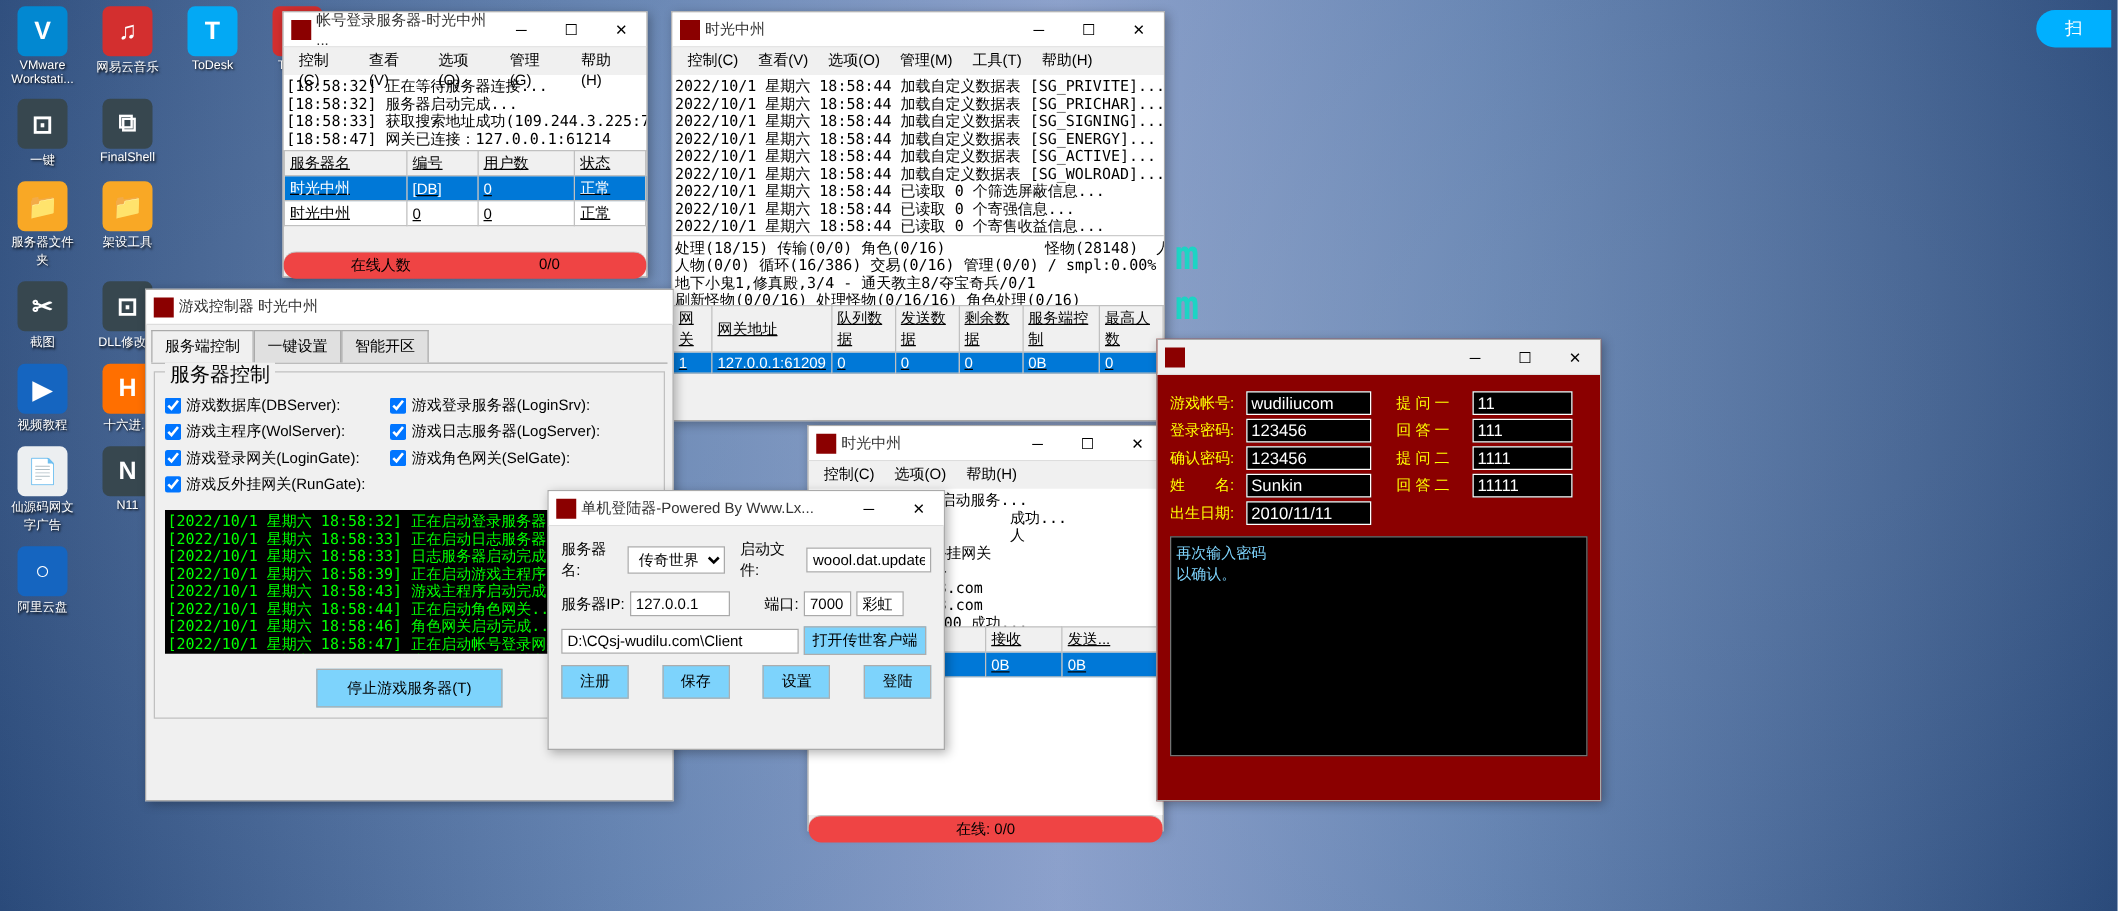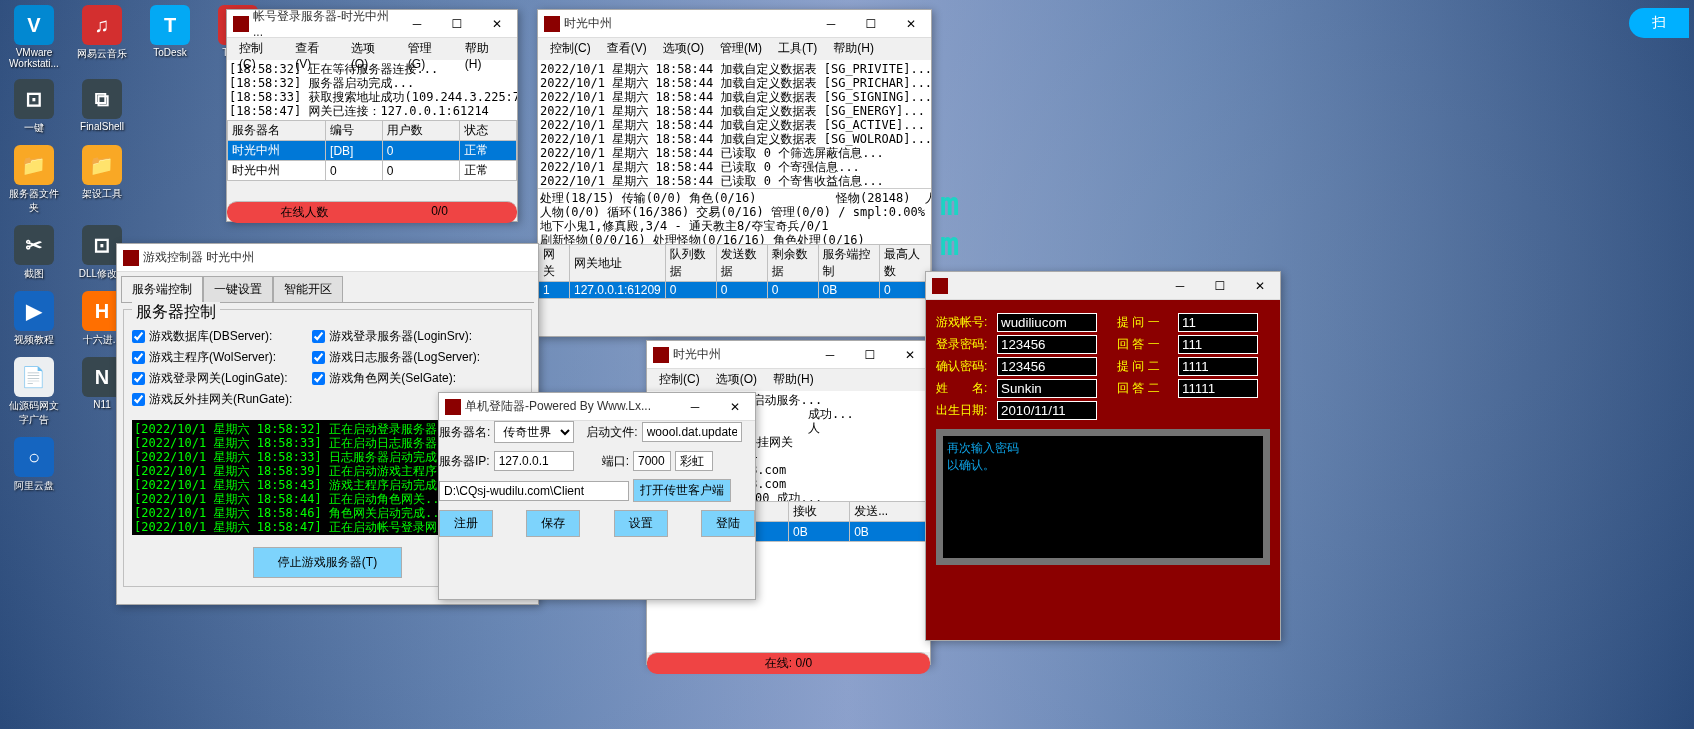--- a/index.html
+++ b/index.html
@@ -19,21 +19,21 @@
 .titlebar .icon { width: 16px; height: 16px; background: #8B0000; margin-right: 4px; }
 .titlebar .title { flex: 1; font-size: 12px; color: #333; }
 .titlebar .win-btns { display: flex; }
 .titlebar .win-btn { width: 40px; height: 28px; display: flex; align-items: center; justify-content: center; font-size: 12px; cursor: pointer; }
 .menubar { height: 22px; background: #f0f0f0; display: flex; padding: 0 4px; }
 .menubar .menu-item { padding: 2px 8px; cursor: pointer; }
 
 .log-area { background: #fff; font-family: SimSun, monospace; font-size: 12px; line-height: 14px; padding: 2px; overflow: hidden; white-space: pre; }
 .black-log { background: #000; color: #0f0; font-family: SimSun, monospace; font-size: 12px; line-height: 14px; padding: 2px; overflow: hidden; }
 
-.table { width: 100%; border-collapse: collapse; font-size: 12px; }
+.table { width: 100%; border-collapse: collapse; font-size: 12px; text-decoration: underline; }
 .table th, .table td { border: 1px solid #c0c0c0; padding: 1px 4px; text-align: left; background: #fff; }
 .table th { background: #f0f0f0; font-weight: normal; }
 .table .sel td { background: #0078d7; color: #fff; }
 
 .groupbox { border: 1px solid #c0c0c0; margin: 6px; padding: 14px 8px 8px; position: relative; }
 .groupbox .gb-title { position: absolute; top: -8px; left: 8px; background: #f0f0f0; padding: 0 4px; font-size: 16px; }
 .tab-row { display: flex; border-bottom: 1px solid #aaa; margin: 4px 4px 0; }
 .tab { padding: 4px 10px; border: 1px solid #aaa; border-bottom: none; background: #e0e0e0; cursor: pointer; font-size: 12px; }
 .tab.active { background: #f0f0f0; }
 .checkbox-row { display: flex; align-items: center; gap: 4px; margin: 4px 0; }
@@ -43,21 +43,21 @@
 input[type=text], select { border: 1px solid #aaa; padding: 2px 4px; font-size: 12px; background: #fff; }
 
 .statusbar { background: #ef4444; border-top: 1px solid #c0c0c0; padding: 2px 10px; font-size: 12px; display: flex; border-radius: 10px; }
 
 .dark-win { background: #8B0000; }
 .dark-win .titlebar { background: #f0f0f0; }
 .dark-form { padding: 10px; color: #ff0; }
 .dark-form .row { display: flex; align-items: center; margin: 3px 0; gap: 6px; }
 .dark-form .lbl-y { color: #ff0; width: 55px; }
 .dark-form input { background: #000; color: #fff; border: 1px solid #fff; width: 100px; padding: 1px 3px; }
-.dark-form .msg-box { background: #000; color: #0ea5e9; border: 7px solid #737373; height: 136px; padding: 4px; font-size: 12px; margin-top: 6px; }
+.dark-form .msg-box { background: #000; color: #7dd3fc; border: 1px solid #737373; height: 176px; padding: 4px; font-size: 12px; margin-top: 6px; }
 
 .float-icon { position: absolute; right: 5px; top: 8px; width: 60px; height: 30px; background: #00b0ff; border-radius: 15px 0 0 15px; display: flex; align-items: center; justify-content: center; color: #fff; font-size: 14px; }
 </style>
 </head>
 <body>
 
 <div class="desktop-bg"></div>
 <div class="teal-text" style="left:940px;top:185px">m</div>
 <div class="teal-text" style="left:940px;top:225px">m</div>
 
@@ -227,21 +227,21 @@
           <td>0</td>
           <td>0</td>
           <td>0</td>
           <td>0B</td>
           <td>0</td>
         </tr>
       </tbody>
   </table>
 </div>
 
-<div class="window" style="left:116px;top:243px;width:423px;height:362px">
+<div class="window" style="left:116px;top:231px;width:423px;height:410px">
   <div class="titlebar">
     <div class="icon"></div>
     <div class="title">游戏控制器   时光中州</div>
   </div>
   <div class="tab-row" id="win3-tabs">
       <div class="tab active">服务端控制</div>
       <div class="tab">一键设置</div>
       <div class="tab">智能开区</div>
     </div>
   <div class="groupbox">
@@ -329,21 +329,21 @@
 
 <div class="window" style="left:438px;top:392px;width:318px;height:208px">
   <div class="titlebar">
     <div class="icon"></div>
     <div class="title">单机登陆器-Powered By Www.Lx...</div>
     <div class="win-btns">
       <div class="win-btn">─</div>
       <div class="win-btn win-close">✕</div>
     </div>
   </div>
-  <div style="">
+  <div style="padding:10px">
     <div style="display:flex;align-items:center;gap:4px;margin-bottom:8px">
       <span>服务器名:</span>
       <select style="width:80px"><option>传奇世界</option></select>
       <span style="margin-left:8px">启动文件:</span>
       <input type="text" style="width: 100px;" value="woool.dat.update">
     </div>
     <div style="display:flex;align-items:center;gap:4px;margin-bottom:8px">
       <span>服务器IP:</span>
       <input type="text" style="width: 80px;" value="127.0.0.1">
       <span style="margin-left:24px">端口:</span>

